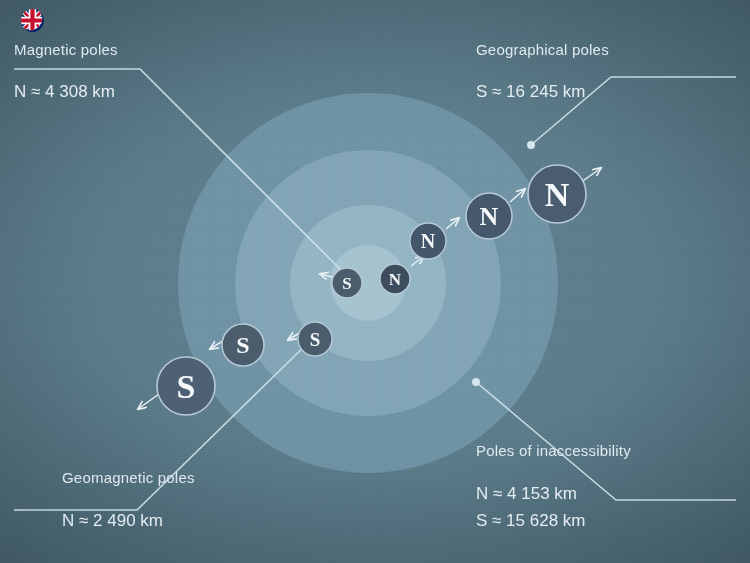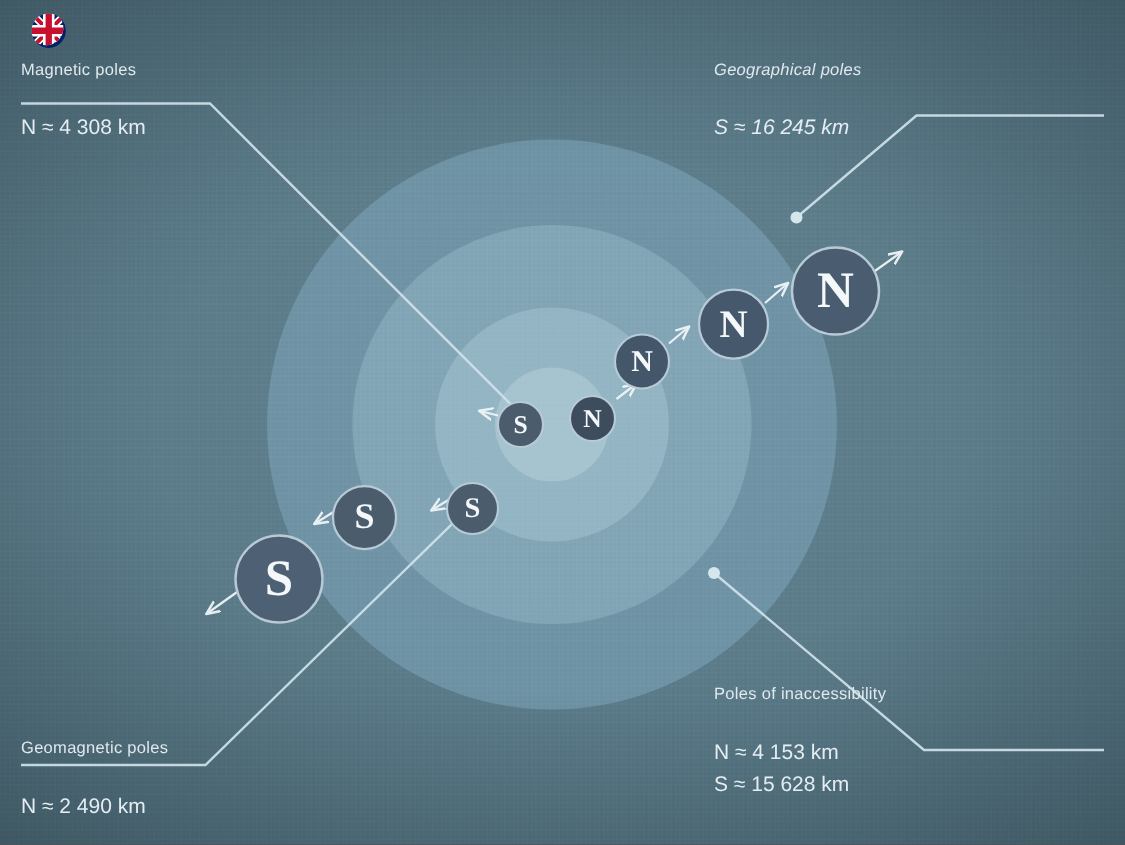--- a/index.html
+++ b/index.html
@@ -42,35 +42,35 @@
   }
 
   .corner {
     position: absolute;
     width: 260px;
   }
   .corner.left  { left: 14px; text-align: left; }
   .corner.right { right: 14px; text-align: left; }
   .corner-title {
     color: #dfe9ee;
-    font-size: 11px;
+    font-size: 15px;
     letter-spacing: 0.2px;
     white-space: nowrap;
   }
   .corner-values {
     color: #e4edf1;
-    font-size: 14px;
+    font-size: 17px;
     line-height: 1.55;
     white-space: nowrap;
   }
   .tl { top: 41px; }
   .tl .corner-values { margin-top: 21px; }
-  .tr { top: 41px; font-style: italic; }
+  .tr { top: 41px; }
   .tr .corner-values { margin-top: 21px; }
-  .bl { bottom: 14px; }
+  .bl { bottom: 29px; margin-left: 48px; }
   .bl .corner-title { margin-bottom: 22px; }
   .br { bottom: 29px; }
   .br .corner-title { margin-bottom: 22px; }
 
   #flag {
     position: absolute;
     left: 21px;
     top: 9px;
     width: 23px;
     height: 23px;

